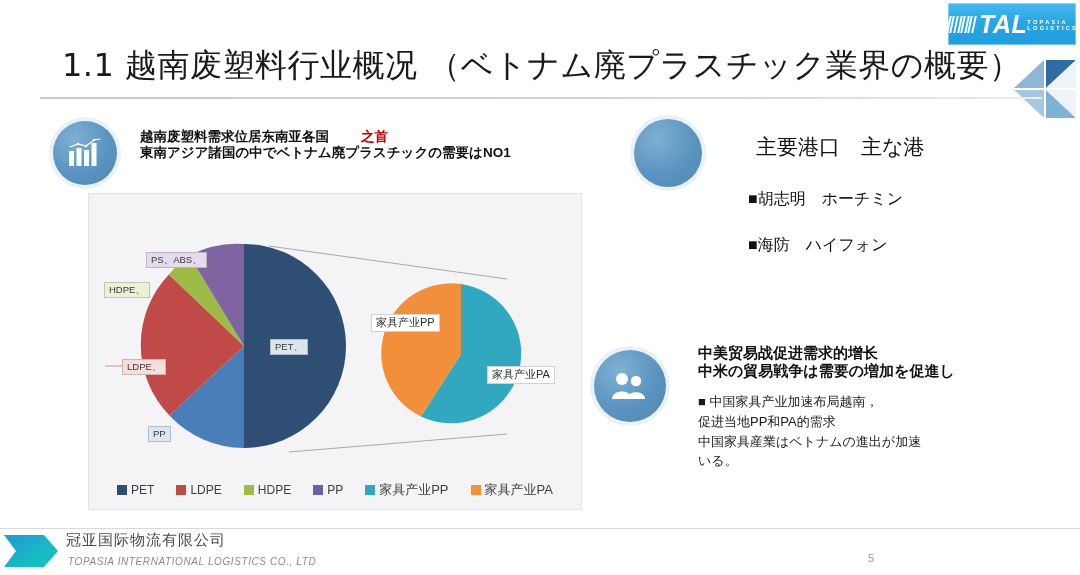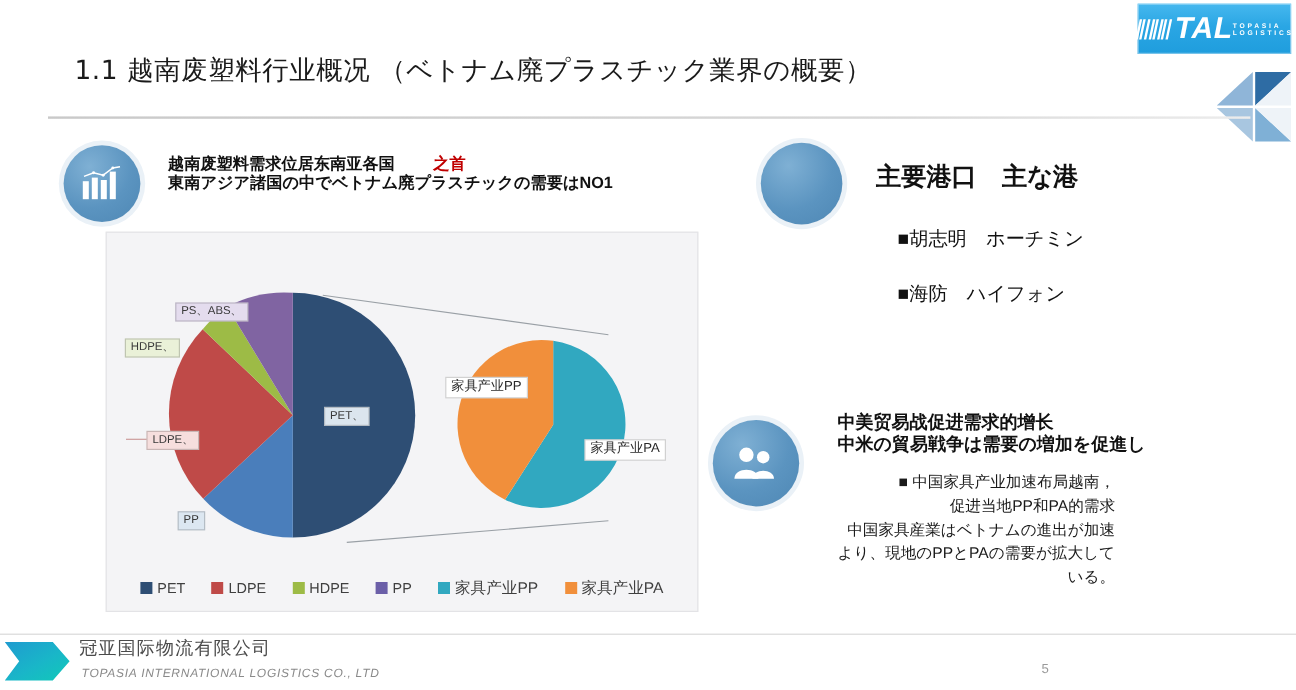--- a/index.html
+++ b/index.html
@@ -21,40 +21,40 @@
   .tal-bars i{display:block;width:2px;height:17px;background:#fff;transform:skewX(-12deg);}
   .tal-word{color:#fff;font-size:25px;font-weight:bold;font-style:italic;
     letter-spacing:.5px;line-height:1;font-family:"Liberation Sans",sans-serif;}
   .tal-sub{color:#fff;font-size:5.6px;letter-spacing:2.3px;font-weight:bold;margin-top:1px;}
 
   
   .pinwheel{position:absolute;left:1014px;top:58px;width:62px;height:62px;}
 
   
   .title{position:absolute;left:62px;top:44px;width:900px;
-    font-size:22px;color:#1a1a1a;letter-spacing:.5px;white-space:nowrap;
+    font-size:32px;color:#1a1a1a;letter-spacing:.5px;white-space:nowrap;
     font-family:"DejaVu Sans","Liberation Sans",sans-serif;}
   .title-rule{position:absolute;left:40px;top:97px;width:1002px;height:2px;
     background:linear-gradient(90deg,#c9c9c9 0%,#d8d8d8 70%,#ececec 100%);}
 
   
   .circ{position:absolute;border-radius:50%;
     background:radial-gradient(circle at 34% 28%,#7fb0d4 0%,#5b94c0 55%,#4e87b4 100%);
     box-shadow:0 0 0 4px #eaf1f7, 0 1px 3px rgba(0,0,0,.18);
     display:flex;align-items:center;justify-content:center;}
   .circ svg{display:block;}
 
   
   .hl{position:absolute;font-weight:bold;color:#111;line-height:1.22;}
   .hl .red{color:#c00000;padding-left:32px;}
 
   .blk{position:absolute;color:#1a1a1a;}
   .blk .line{line-height:1.52;white-space:nowrap;}
 
-  .port-title{position:absolute;left:730px;top:133px;font-size:21px;font-weight:bold;color:#111;white-space:nowrap;}
+  .port-title{position:absolute;left:756px;top:133px;font-size:21px;font-weight:normal;color:#111;white-space:nowrap;}
   .port-item{position:absolute;font-size:16px;color:#111;white-space:nowrap;}
 
   
   .chart-panel{position:absolute;left:88px;top:193px;width:492px;height:315px;
     background:#f4f4f6;border:1px solid #e3e3e6;}
   .chart-panel .svgwrap{position:absolute;inset:0;}
 
   .lbl{position:absolute;font-size:9.5px;color:#3a3a3a;
     padding:1px 4px;border:1px solid rgba(0,0,0,.18);white-space:nowrap;
     font-family:"Liberation Sans",sans-serif;line-height:1.25;}
@@ -143,25 +143,24 @@
       <circle cx="12" cy="8" r="6" fill="#fff"></circle>
       <path d="M2 28 C2 18 22 18 22 28 Z" fill="#fff"></path>
       <circle cx="26" cy="10" r="5.2" fill="#fff"></circle>
       <path d="M17 28 C17 19 35 19 35 28 Z" fill="#fff"></path>
     </svg>
   </div>
   <div class="hl" style="left:698px;top:344px;font-size:15px;">
     <div style="white-space:nowrap;">中美贸易战促进需求的增长</div>
     <div style="white-space:nowrap;">中米の貿易戦争は需要の増加を促進し</div>
   </div>
-  <div class="blk" style="left:698px;top:392px;font-size:13px;text-align:right;">
+  <div class="blk" style="left:698px;top:392px;font-size:13px;">
     <div class="line">■ 中国家具产业加速布局越南，</div>
     <div class="line">促进当地PP和PA的需求</div>
     <div class="line">中国家具産業はベトナムの進出が加速</div>
-    <div class="line">より、現地のPPとPAの需要が拡大して</div>
     <div class="line">いる。</div>
   </div>
 
   <div class="chart-panel">
     <div class="svgwrap">
       <svg width="492" height="315" viewBox="0 0 492 315">
 
         <line x1="180" y1="52" x2="418" y2="85" stroke="#9aa0a6" stroke-width="0.9"></line>
         <line x1="200" y1="258" x2="418" y2="240" stroke="#9aa0a6" stroke-width="0.9"></line>
 

